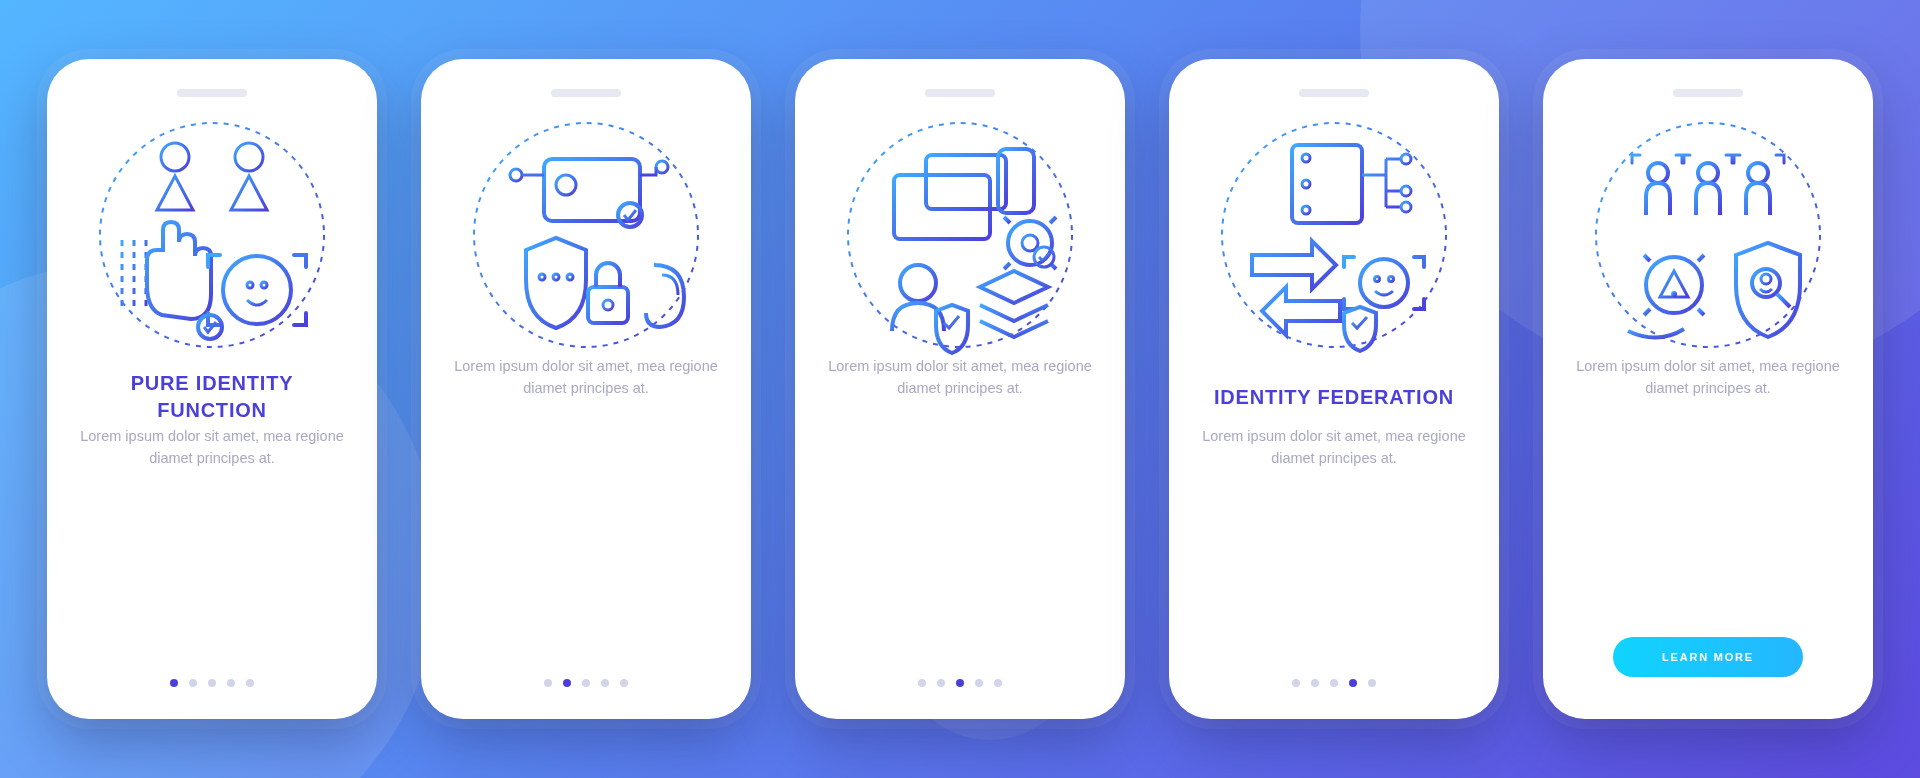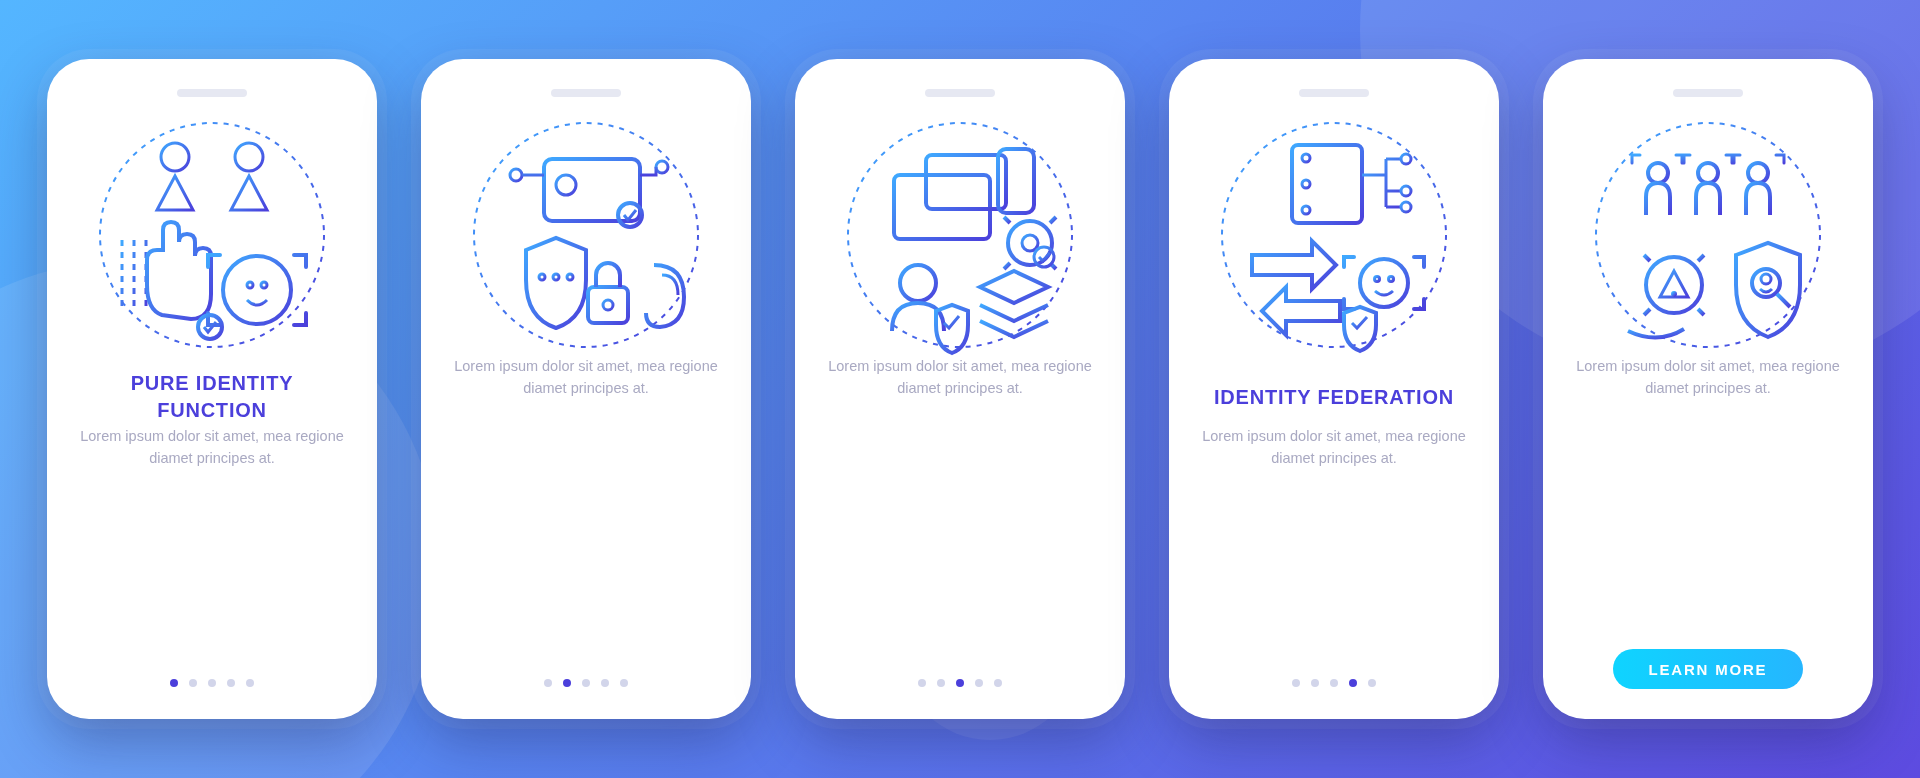--- a/index.html
+++ b/index.html
@@ -23,21 +23,21 @@
   .phone{width:330px;height:660px;background:#fff;border-radius:42px;box-shadow:0 22px 55px rgba(30,30,80,0.35),0 0 0 10px rgba(255,255,255,0.06);position:relative;display:flex;flex-direction:column;align-items:center;padding:30px 26px 26px;box-sizing:border-box;}
   .speaker{width:70px;height:8px;background:#e6e8f2;border-radius:5px;margin-bottom:18px;}
   .art{width:240px;height:240px;display:flex;align-items:center;justify-content:center;}
   .art svg{width:100%;height:100%;overflow:visible;}
   .title{font-size:20px;font-weight:700;letter-spacing:0.8px;color:var(--txt-purple);text-align:center;line-height:1.35;margin-top:14px;min-height:56px;display:flex;align-items:center;justify-content:center;text-transform:uppercase;}
   .body{font-size:14.5px;line-height:1.55;color:var(--txt-grey);text-align:center;padding:0 6px;}
   .spacer{flex:1;}
   .dots{display:flex;gap:11px;justify-content:center;margin-bottom:6px;}
   .dot{width:8px;height:8px;border-radius:50%;background:var(--dot-off);}
   .dot.active{background:var(--dot-on);}
-  .cta{width:190px;height:40px;border-radius:22px;background:linear-gradient(90deg,#0fd4ff,#25b6ff);color:#fff;font-size:15px;font-weight:700;letter-spacing:1.8px;display:flex;align-items:center;justify-content:center;margin-bottom:4px;border:0;text-align:right;}
+  .cta{width:190px;height:40px;border-radius:22px;background:linear-gradient(90deg,#0fd4ff,#25b6ff);color:#fff;font-size:11px;font-weight:700;letter-spacing:1.8px;display:flex;align-items:center;justify-content:center;margin-bottom:16px;border:0;text-align:right;}
   
   .art svg *{fill:none;vector-effect:non-scaling-stroke;}
 </style>
 </head>
 <body>
 
 <div class="stage">
   <div class="blob a"></div>
   <div class="blob b"></div>
   <div class="blob c"></div>

